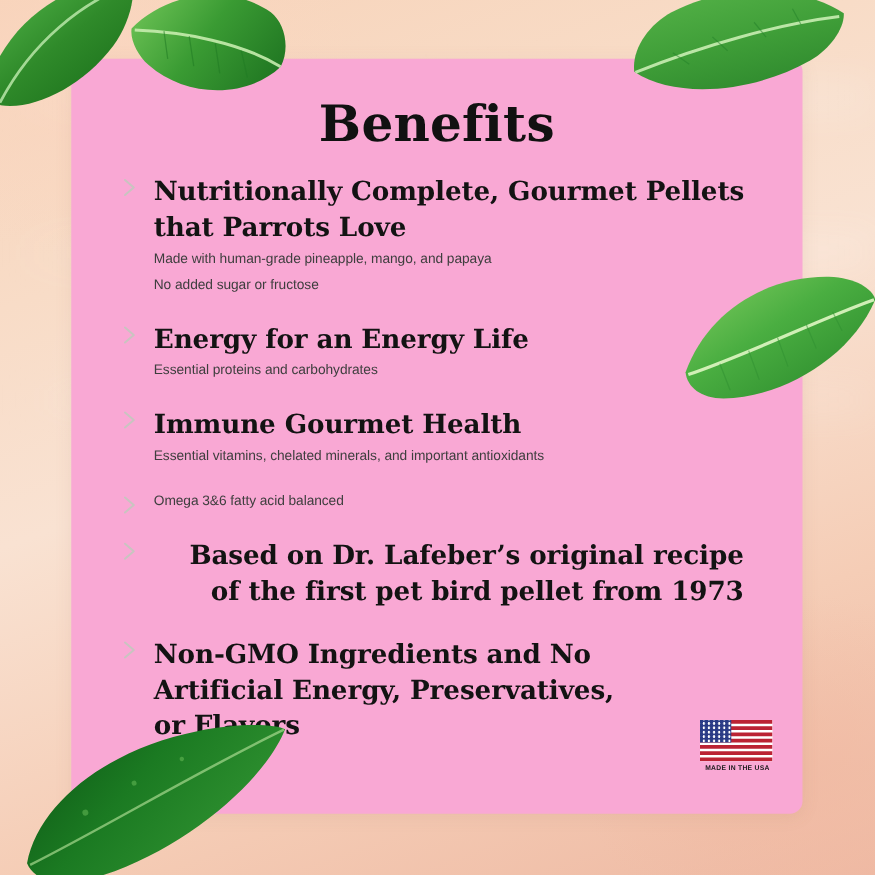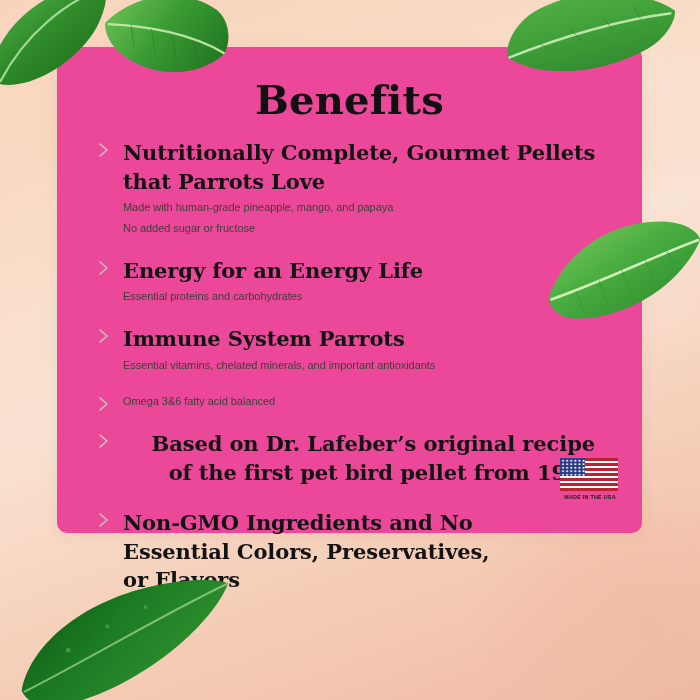--- a/index.html
+++ b/index.html
@@ -41,22 +41,22 @@
   .bg-streak.s1 { top: 58px; }
   .bg-streak.s2 { top: 182px; opacity: .7; }
   .bg-streak.s3 { top: 300px; opacity: .5; }
 
   
   .card {
     position: absolute;
     left: 57px;
     top: 47px;
     width: 585px;
-    height: 486px;
-    background: #ec4899;
+    height: 604px;
+    background: #f9a8d4;
     border-radius: 10px;
     box-shadow: 0 2px 14px rgba(150,110,90,0.10);
   }
 
   
   .title {
     position: absolute;
     left: 0; right: 0;
     top: 29px;
     text-align: center;
@@ -201,21 +201,21 @@
         <div class="b-head">Energy for an Energy Life</div>
         <div class="b-sub">Essential proteins and carbohydrates</div>
       </div>
 
       <div class="benefit">
         <span class="chev">
           <svg viewBox="0 0 14 18">
               <path d="M3 3 L10 9 L3 15" fill="none" stroke="currentColor" stroke-width="1.6" stroke-linecap="round" stroke-linejoin="round"></path>
             </svg>
         </span>
-        <div class="b-head">Immune System Parrots</div>
+        <div class="b-head">Immune Gourmet Health</div>
         <div class="b-sub">Essential vitamins, chelated minerals, and important antioxidants</div>
       </div>
 
       <div class="benefit">
         <span class="chev">
           <svg viewBox="0 0 14 18">
               <path d="M3 3 L10 9 L3 15" fill="none" stroke="currentColor" stroke-width="1.6" stroke-linecap="round" stroke-linejoin="round"></path>
             </svg>
         </span>
         <div class="b-sub">Omega 3&amp;6 fatty acid balanced</div>
@@ -229,21 +229,21 @@
         </span>
         <div class="b-head" style="max-width:472px;">Based on Dr. Lafeber’s original recipe of the first pet bird pellet from 1973</div>
       </div>
 
       <div class="benefit">
         <span class="chev">
           <svg viewBox="0 0 14 18">
               <path d="M3 3 L10 9 L3 15" fill="none" stroke="currentColor" stroke-width="1.6" stroke-linecap="round" stroke-linejoin="round"></path>
             </svg>
         </span>
-        <div class="b-head" style="max-width:390px;">Non-GMO Ingredients and No Essential Colors, Preservatives, or Flavors</div>
+        <div class="b-head" style="max-width:390px;">Non-GMO Ingredients and No Artificial Energy, Preservatives, or Flavors</div>
       </div>
 
     </div>
 
     <div class="usa-badge">
       <div class="flag">
         <div class="stripe" style="top:0px;"></div>
         <div class="stripe" style="top:5.07px;"></div>
         <div class="stripe" style="top:10.14px;"></div>
         <div class="stripe" style="top:15.22px;"></div>

